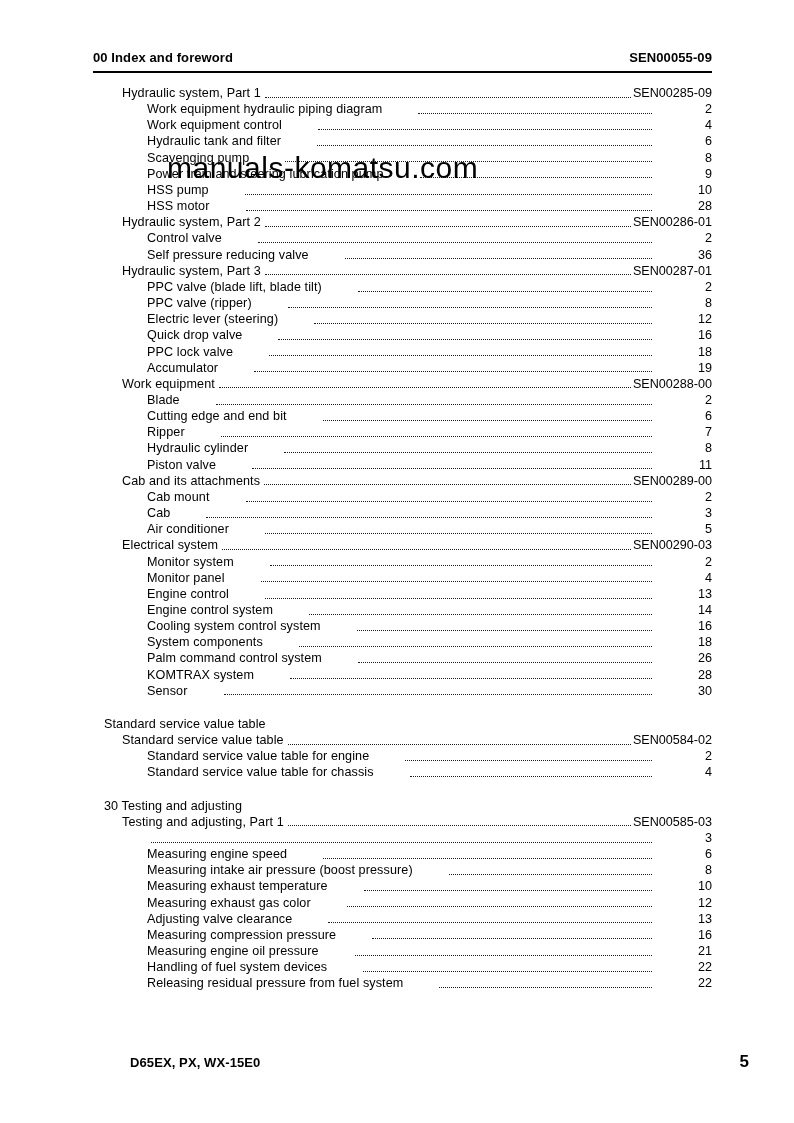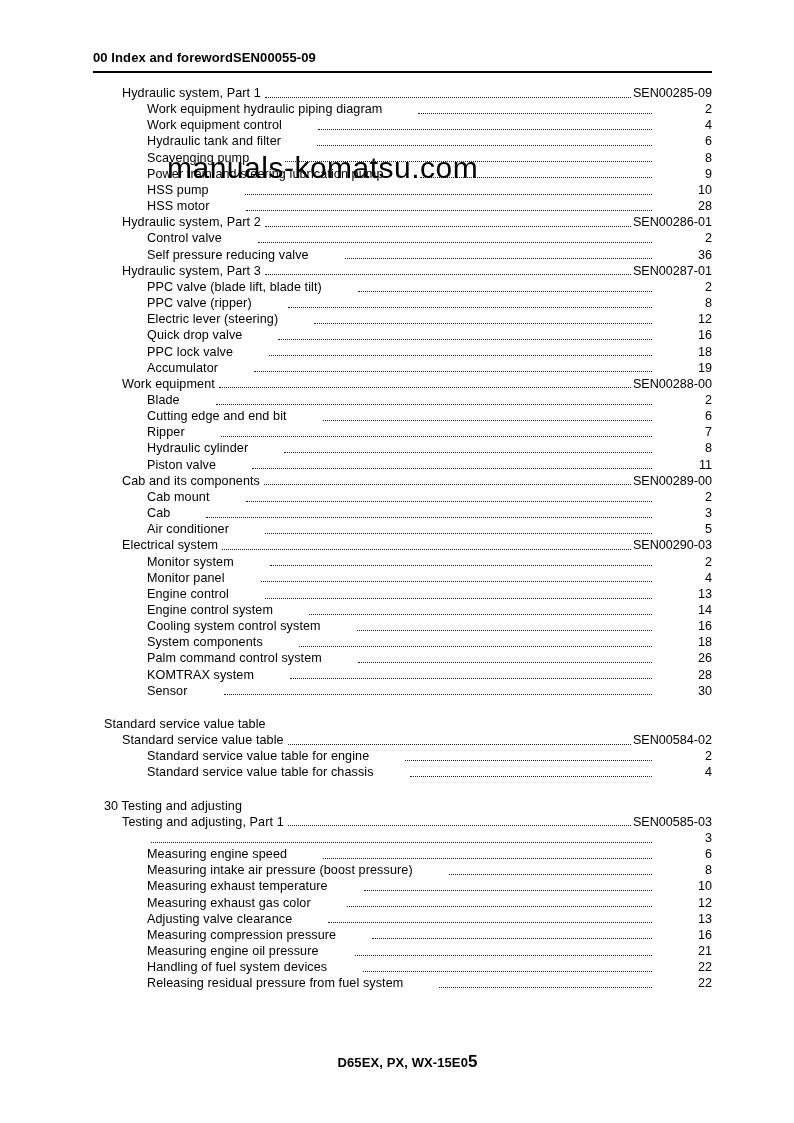--- a/index.html
+++ b/index.html
@@ -15,20 +15,21 @@
     color: #000;
     overflow: hidden;
   }
   
   .page-header {
     position: absolute;
     left: 93px;
     top: 50px;
     width: 619px;
     display: flex;
+    justify-content: space-between;
     align-items: baseline;
     font-size: 13px;
     font-weight: bold;
     border-bottom: 2.5px solid #000;
     padding-bottom: 6px;
     letter-spacing: 0.1px;
   }
   
   .watermark {
     position: absolute;
@@ -72,25 +73,25 @@
     min-width: 12px;
   }
   .toc-row .ref {
     flex: 0 0 auto;
     text-align: right;
   }
   .toc-row.item .ref { min-width: 26px; }
   
   .page-footer {
     position: absolute;
-    left: 78px;
+    left: 110px;
     top: 1052px;
     width: 619px;
     display: flex;
-    justify-content: center;
+    justify-content: space-between;
     align-items: baseline;
     padding-left: 20px;
   }
   .footer-model {
     font-size: 13px;
     font-weight: bold;
     letter-spacing: 0.1px;
   }
   .footer-page {
     font-size: 17px;
@@ -222,21 +223,21 @@
       <span class="label">Hydraulic cylinder</span>
       <span class="leader"></span>
       <span class="ref">8</span>
     </div>
     <div class="toc-row item">
       <span class="label">Piston valve</span>
       <span class="leader"></span>
       <span class="ref">11</span>
     </div>
     <div class="toc-row section">
-      <span class="label">Cab and its components</span>
+      <span class="label">Cab and its attachments</span>
       <span class="leader"></span>
       <span class="ref">SEN00289-00</span>
     </div>
     <div class="toc-row item">
       <span class="label">Cab mount</span>
       <span class="leader"></span>
       <span class="ref">2</span>
     </div>
     <div class="toc-row item">
       <span class="label">Cab</span>

